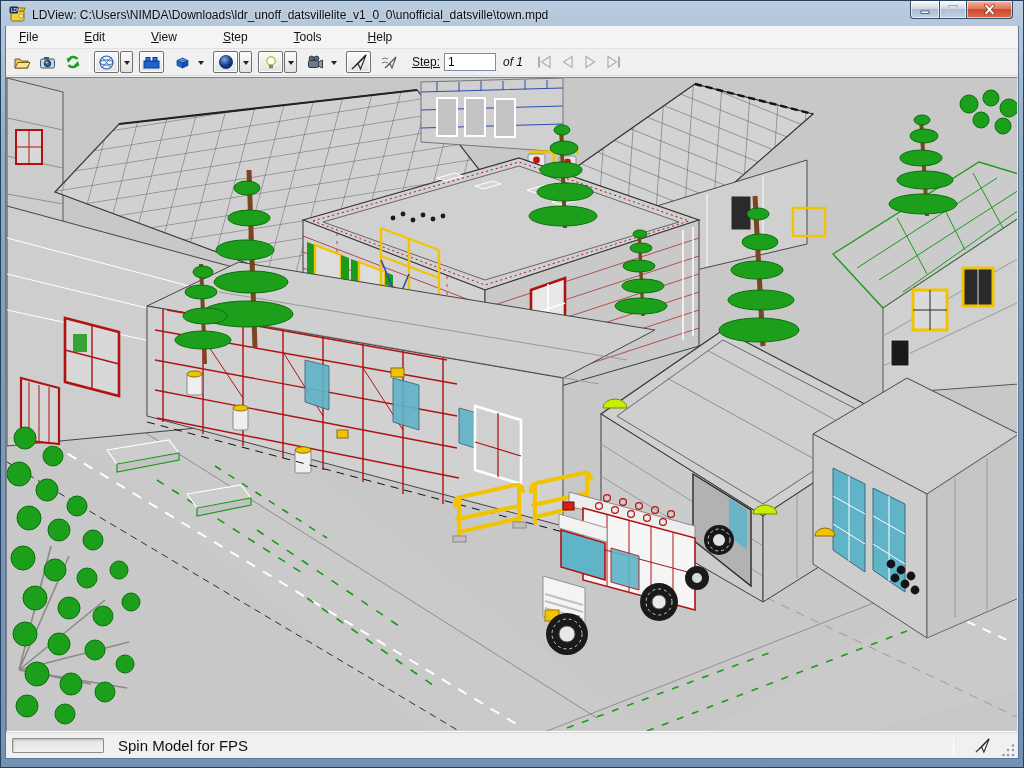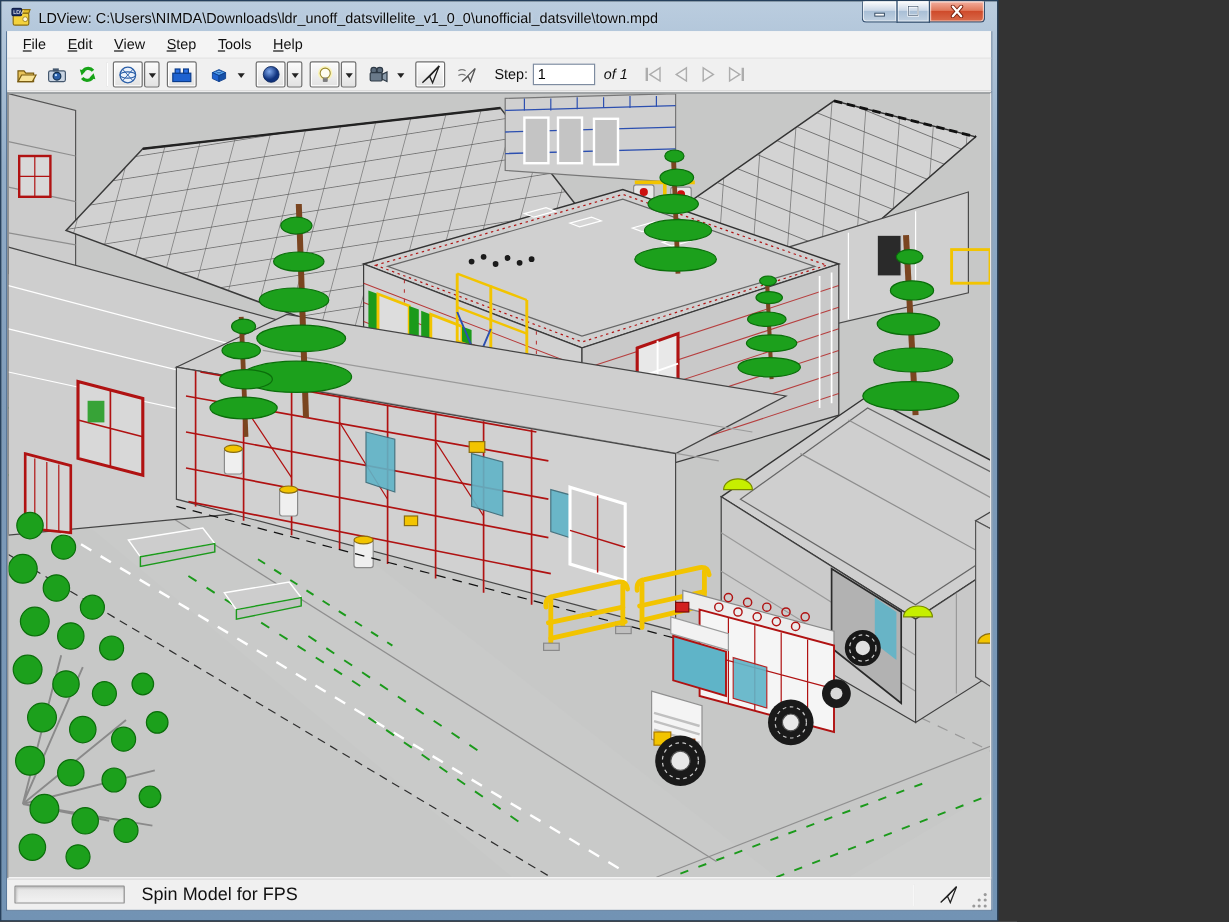--- a/index.html
+++ b/index.html
@@ -1,53 +1,53 @@
 <!DOCTYPE html>
 <html style="--viewport_bg: #C7C8C7; --titlebar_blue: #7E9BB9; --close_red: #CF4B2B; --accent_red: #B01212; --accent_green: #1B9A1B; --tree_green: #1CA01C; --tree_dark: #0B6E0B; --trunk_brown: #7A4520; --accent_yellow: #F2C400; --accent_lime: #C6EF00; --accent_teal: #5FB4C8; --accent_blue: #2C4FB0; --wire_dark: #3E3E3E; --wire_white: #FFFFFF;"><head>
 <meta charset="utf-8">
 <style>
   * { margin:0; padding:0; box-sizing:border-box; }
   html,body { width:1024px; height:768px; overflow:hidden; background:#333;
     font-family:"Liberation Sans", sans-serif; }
-  .window { position:relative; width:832px; height:768px;
+  .window { position:relative; width:1024px; height:768px;
     background:linear-gradient(180deg,#BBCDDF 0%,#93AEC9 18%,#7E9BB9 45%,#7293B4 100%);
     border:1px solid #26405C; padding:0 4px 4px 4px; }
   
   .titlebar { height:25px; display:flex; align-items:center; padding:2px 4px 0 4px; }
   .app-icon { width:18px; height:18px; margin-right:5px; flex:0 0 auto; }
   .title-text { font-size:12px; color:#0B0B0B; white-space:nowrap; overflow:hidden;
     text-shadow:0 0 3px rgba(255,255,255,.55); }
   .winbtns { position:absolute; top:0; right:10px; display:flex; }
   .wb { height:18px; border:1px solid #35506F; border-top:none; display:flex; align-items:center;
     justify-content:center; background:linear-gradient(#FDFDFD,#CBD8E7 45%,#A9BFD6 50%,#C2D2E2);
     box-shadow:inset 0 0 0 1px rgba(255,255,255,.6); cursor:default; }
   .wb.min { width:29px; border-radius:0 0 0 4px; border-right:none; }
   .wb.max { width:28px; }
   .wb.close { width:46px; border-radius:0 0 4px 0; border-left:none;
     background:linear-gradient(#F4B0A0,#E0795C 45%,#CF4B2B 50%,#D96B4B); }
   
   .client { background:#F0F0F0; height:733px; display:flex; flex-direction:column;
     border:1px solid #5A789A; border-top:none; }
   .menubar { height:23px; display:flex; align-items:center; background:#F4F4F4;
-    padding-left:4px; border-bottom:1px solid #E2E2E2; }
+    padding-left:4px; border-bottom:1px solid #E2E2E2;gap:28px; }
   .menu-item { font-size:12px; color:#111; padding:3px 9px 4px 9px; cursor:default; }
   .menu-item .mn { text-decoration:underline; }
   .toolbar { height:27px; display:flex; align-items:center; padding:2px 4px; background:#F0F0F0;
     border-bottom:1px solid #DADADA; }
   .tbtn { width:25px; height:22px; display:flex; align-items:center; justify-content:center; }
   .tbtn.framed { border:1px solid #707070; border-radius:2px;
     background:linear-gradient(#FBFBFB,#E2E2E2); box-shadow:inset 0 0 0 1px #FFFFFF; }
   .arrowbtn { width:13px; height:22px; display:flex; align-items:center; justify-content:center;
     border:1px solid #707070; border-radius:2px; background:linear-gradient(#FBFBFB,#E2E2E2);
     margin-left:1px; }
   .arrowflat { width:12px; height:22px; display:flex; align-items:center; justify-content:center; }
   .darr { width:0; height:0; border:3px solid transparent; border-top:4px solid #222; margin-top:4px; }
   .tsep { width:1px; height:20px; background:#B9B9B9; border-right:1px solid #FFF; margin:0 4px; }
   .tgap { width:6px; }
-  .step-label { font-size:12px; color:#111; margin:0 4px 0 10px; }
+  .step-label { font-size:12px; color:#111; margin:0 4px 0 10px;text-decoration:underline; }
   .step-input { width:52px; height:18px; border:1px solid #7E8CA0; font-size:12px; padding:0 3px;
     font-family:"Liberation Sans",sans-serif; background:#FFF; }
   .step-of { font-size:12px; color:#111; margin:0 10px 0 7px;font-style:italic; }
   .navbtn { width:23px; height:22px; display:flex; align-items:center; justify-content:center; }
   
   .viewport { flex:1; margin:1px 0 0 0; border:1px solid #7E8388; border-bottom-color:#FFFFFF;
     border-right-color:#E8E8E8; background:var(--viewport_bg,#C7C8C7); position:relative; overflow:hidden; }
   .viewport svg { display:block; }
   
   .statusbar { height:26px; display:flex; align-items:center; background:#F0F0F0;

